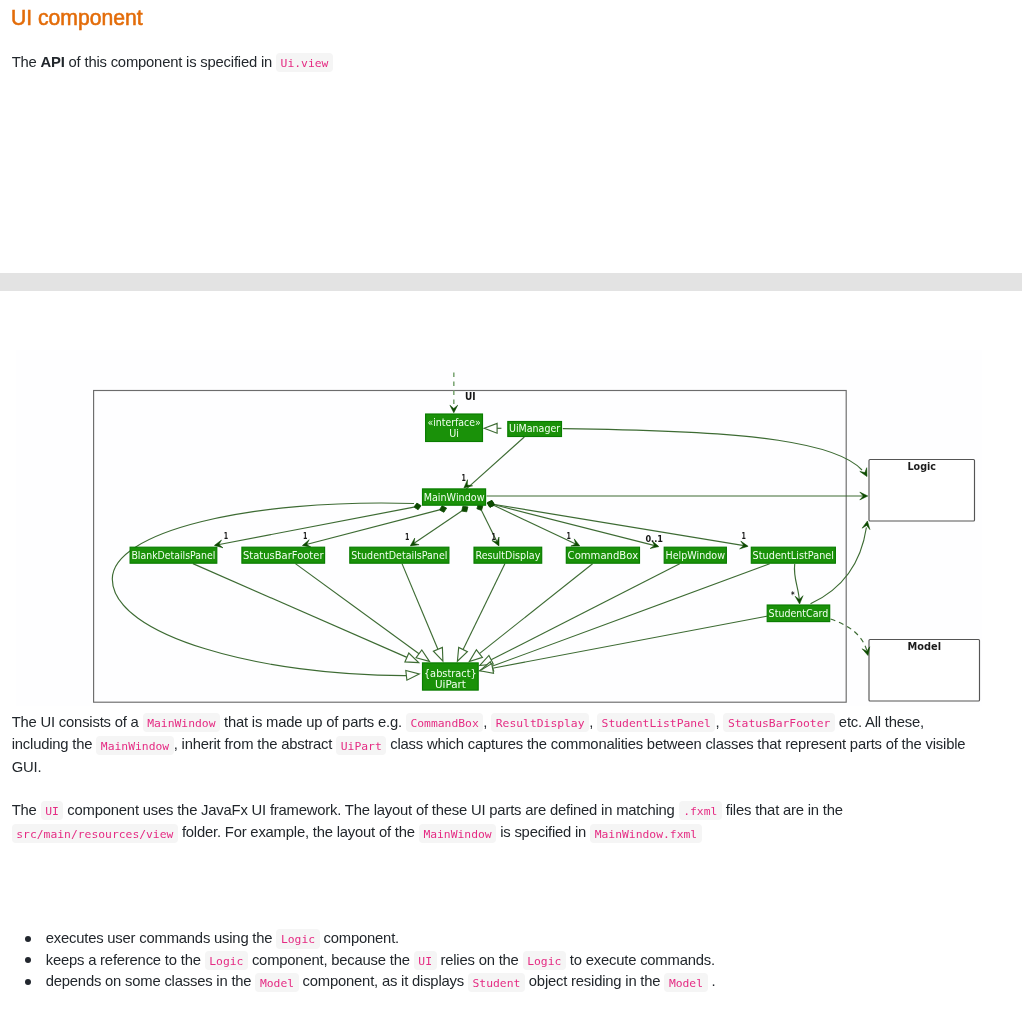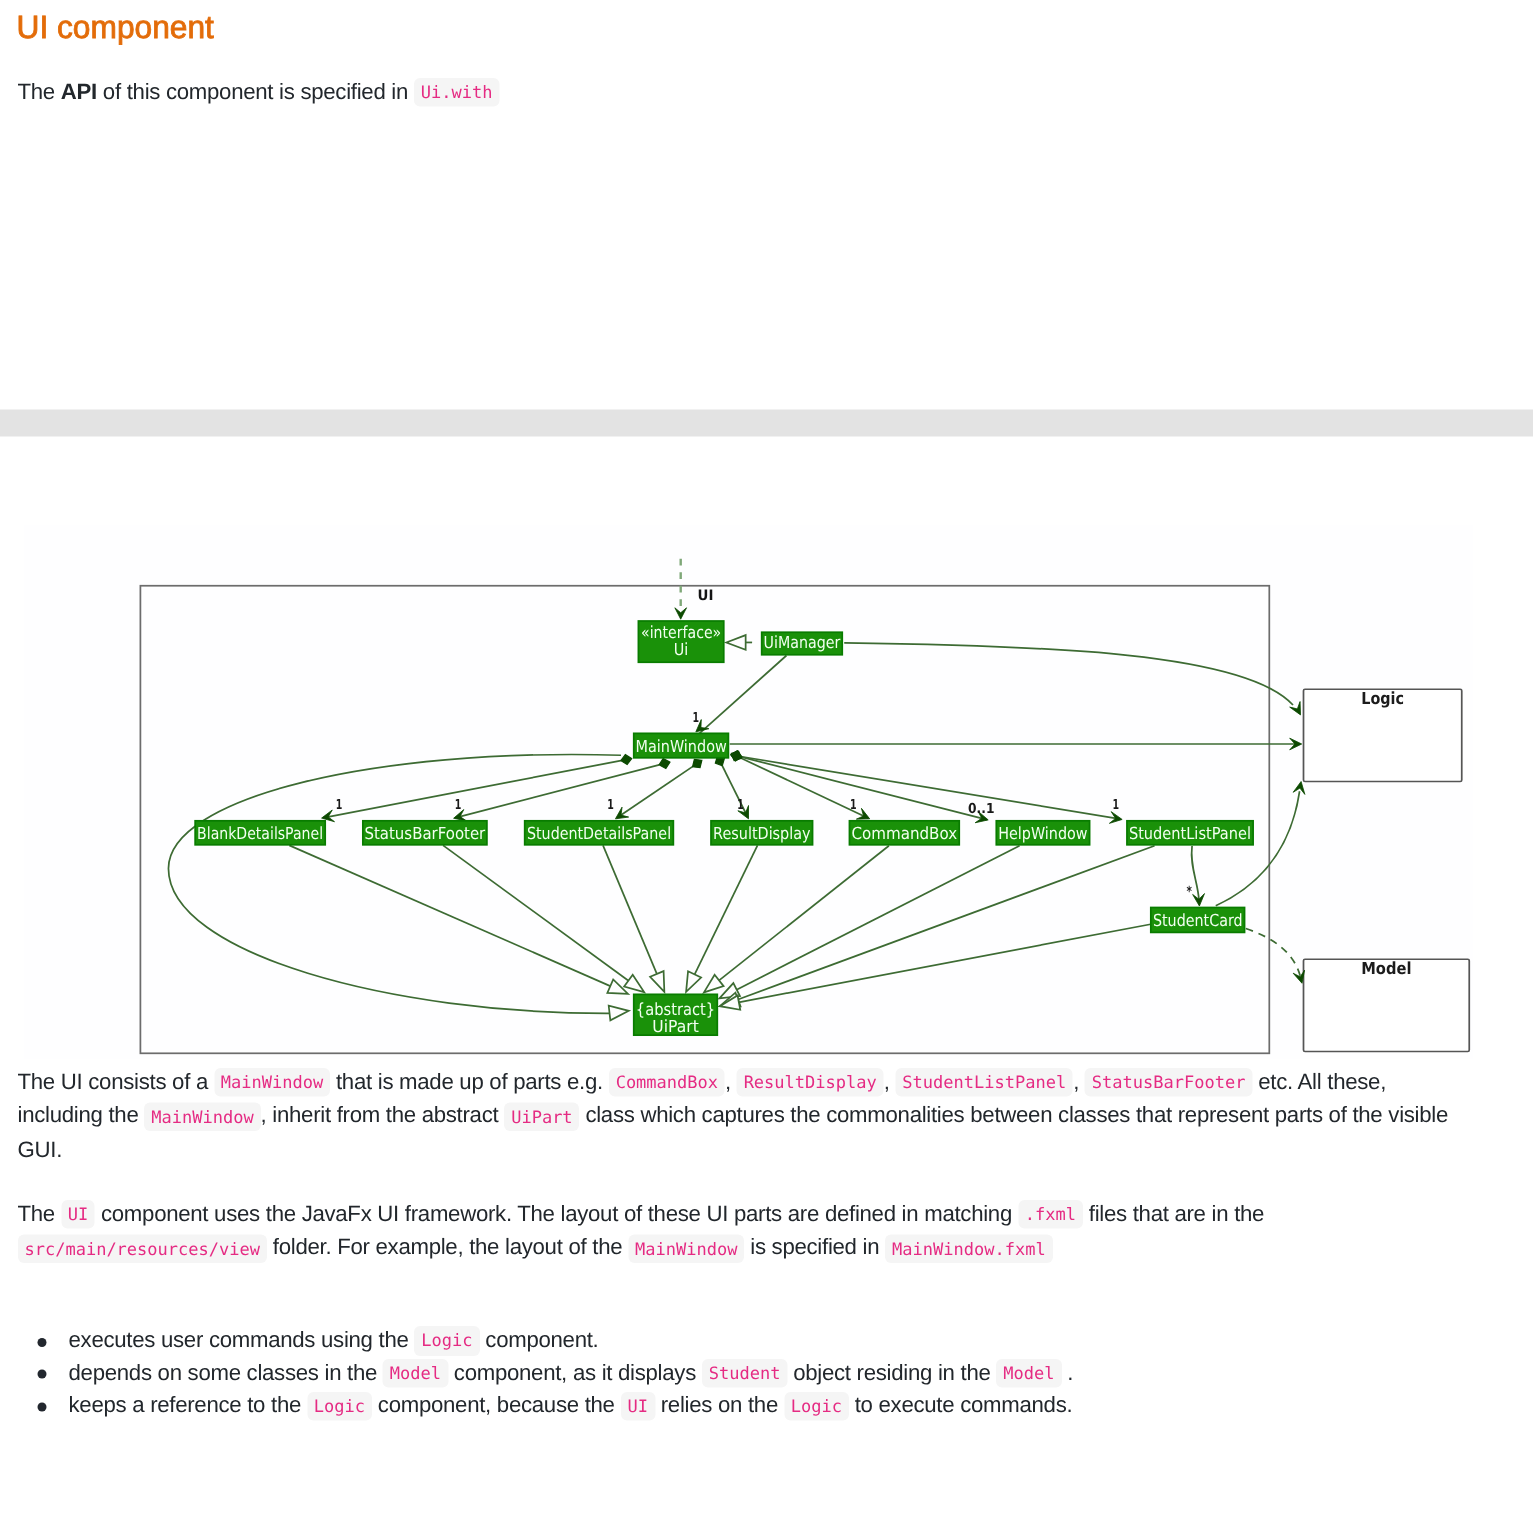--- a/index.html
+++ b/index.html
@@ -30,21 +30,21 @@
      padding-left:34px;letter-spacing:-0.19px;}
   ul.bul li:before{content:"";position:absolute;left:13.8px;top:7.6px;
      width:6px;height:6px;border-radius:50%;background:#22272e;}
 </style>
 </head>
 <body>
 
 <div class="page">
   <h1 class="title">UI component</h1>
 
-  <div class="para" id="intro" style="left:11.7px;top:50.7px;width:600px">The <b>API</b> of this component is specified in <code class="inline">Ui.with</code></div>
+  <div class="para" id="intro" style="left:11.7px;top:50.7px;width:600px">The <b>API</b> of this component is specified in <code class="inline">Ui.view</code></div>
 
   <div class="band"></div>
 
   <div class="diagwrap">
 <svg id="diagsvg" width="966" height="356" viewBox="0 0 966 356" xmlns="http://www.w3.org/2000/svg">
 <rect x="77.6" y="40.5" width="752.6" height="311.7" fill="none" stroke="#6c6c6c" stroke-width="1.15"></rect>
 <text class="pkg" x="449" y="50.3" textLength="10.6" lengthAdjust="spacingAndGlyphs">UI</text>
 <g>
 <rect x="853" y="109.5" width="105.5" height="61.5" fill="#fff" stroke="#555" stroke-width="1.15" rx="1"></rect>
 <text class="ext" x="891.5" y="119.6" textLength="28.5" lengthAdjust="spacingAndGlyphs">Logic</text>
@@ -165,18 +165,18 @@
 <g>
 <rect x="406.5" y="312.9" width="55.7" height="27.2" fill="#1a9109" stroke="#097c00" stroke-width="1.15"></rect>
 <text class="cls" x="407.9" y="326.6" textLength="52.9" lengthAdjust="spacingAndGlyphs">{abstract}</text>
 <text class="cls" x="418.9" y="338" textLength="31" lengthAdjust="spacingAndGlyphs">UiPart</text>
 </g>
 </svg>
   </div>
 
   <div class="para" id="p1" style="left:11.7px;top:710.7px;width:968px">The UI consists of a <code class="inline">MainWindow</code> that is made up of parts e.g. <code class="inline">CommandBox</code>, <code class="inline">ResultDisplay</code>, <code class="inline">StudentListPanel</code>, <code class="inline">StatusBarFooter</code> etc. All these, including the <code class="inline">MainWindow</code>, inherit from the abstract <code class="inline">UiPart</code> class which captures the commonalities between classes that represent parts of the visible GUI.</div>
   <div class="para" id="p2" style="left:11.7px;top:798.7px;width:968px">The <code class="inline">UI</code> component uses the JavaFx UI framework. The layout of these UI parts are defined in matching <code class="inline">.fxml</code> files that are in the <code class="inline">src/main/resources/view</code> folder. For example, the layout of the <code class="inline">MainWindow</code> is specified in <code class="inline">MainWindow.fxml</code></div>
-  <ul class="bul" id="bullets" style="left:11.7px;top:884px;width:968px">
+  <ul class="bul" id="bullets" style="left:11.7px;top:928px;width:968px">
       <li>executes user commands using the <code class="inline">Logic</code> component.</li>
+      <li>keeps a reference to the <code class="inline">Logic</code> component, because the <code class="inline">UI</code> relies on the <code class="inline">Logic</code> to execute commands.</li>
       <li>depends on some classes in the <code class="inline">Model</code> component, as it displays <code class="inline">Student</code> object residing in the <code class="inline">Model</code> .</li>
-      <li>keeps a reference to the <code class="inline">Logic</code> component, because the <code class="inline">UI</code> relies on the <code class="inline">Logic</code> to execute commands.</li>
     </ul>
 </div>
 
 </body></html>

